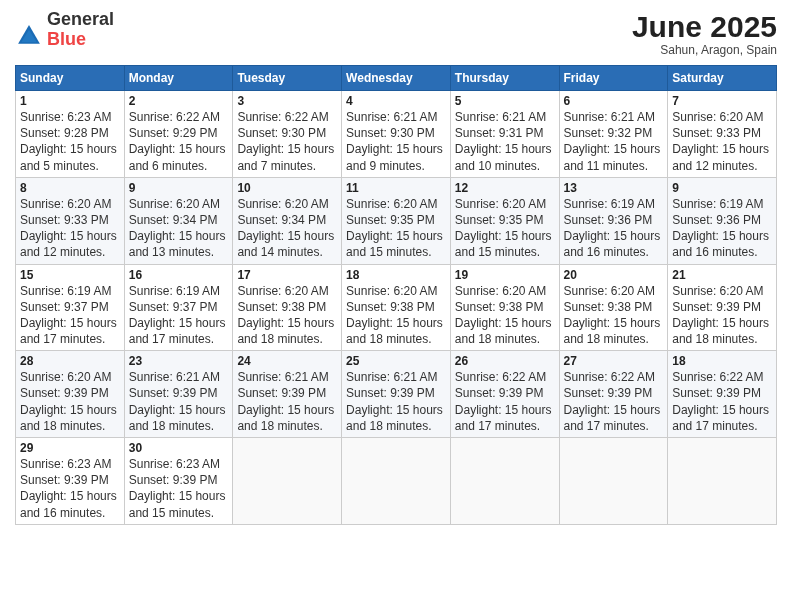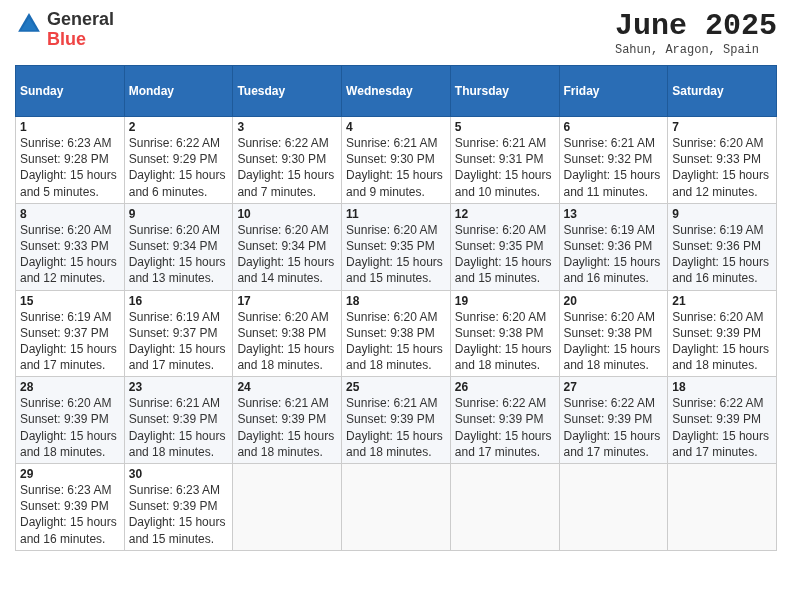--- a/index.html
+++ b/index.html
@@ -17,37 +17,36 @@
       padding: 10px 15px 10px 15px;
     }
     .header {
       display: flex;
       justify-content: space-between;
       align-items: flex-start;
       margin-bottom: 8px;
     }
     .logo {
       display: flex;
-      align-items: flex-start;
+      align-items: flex-end;
       gap: 4px;
     }
     .logo-text {
       font-size: 18px;
       font-weight: bold;
       line-height: 1.1;
     }
     .logo-general { color: #333; }
     .logo-blue { color: #ef4444; }
     .logo-icon {
       width: 28px;
       height: 28px;
     }
     .title-block {
-      text-align: left;
-      font-family: Liberation Mono, monospace;
+      text-align: right;
     }
     .title-block h1 {
       font-size: 30px;
       font-weight: bold;
       color: #222;
       line-height: 1.1;
     }
     .title-block h2 {
       font-size: 12px;
       font-weight: normal;
@@ -56,21 +55,21 @@
     .calendar {
       width: 100%;
       border-collapse: collapse;
       border: 1px solid #ccc;
     }
     .calendar thead tr th {
       background: #2a6db5;
       color: #fff;
       font-size: 12px;
       font-weight: bold;
-      padding: 18px 4px;
+      padding: 5px 4px;
       text-align: left;
       border: 1px solid #1e5a9a;
     }
     .calendar tbody tr td {
       vertical-align: top;
       border: 1px solid #ccc;
       padding: 3px 4px;
       font-size: 9.5px;
       color: #333;
       width: calc(100% / 7);

